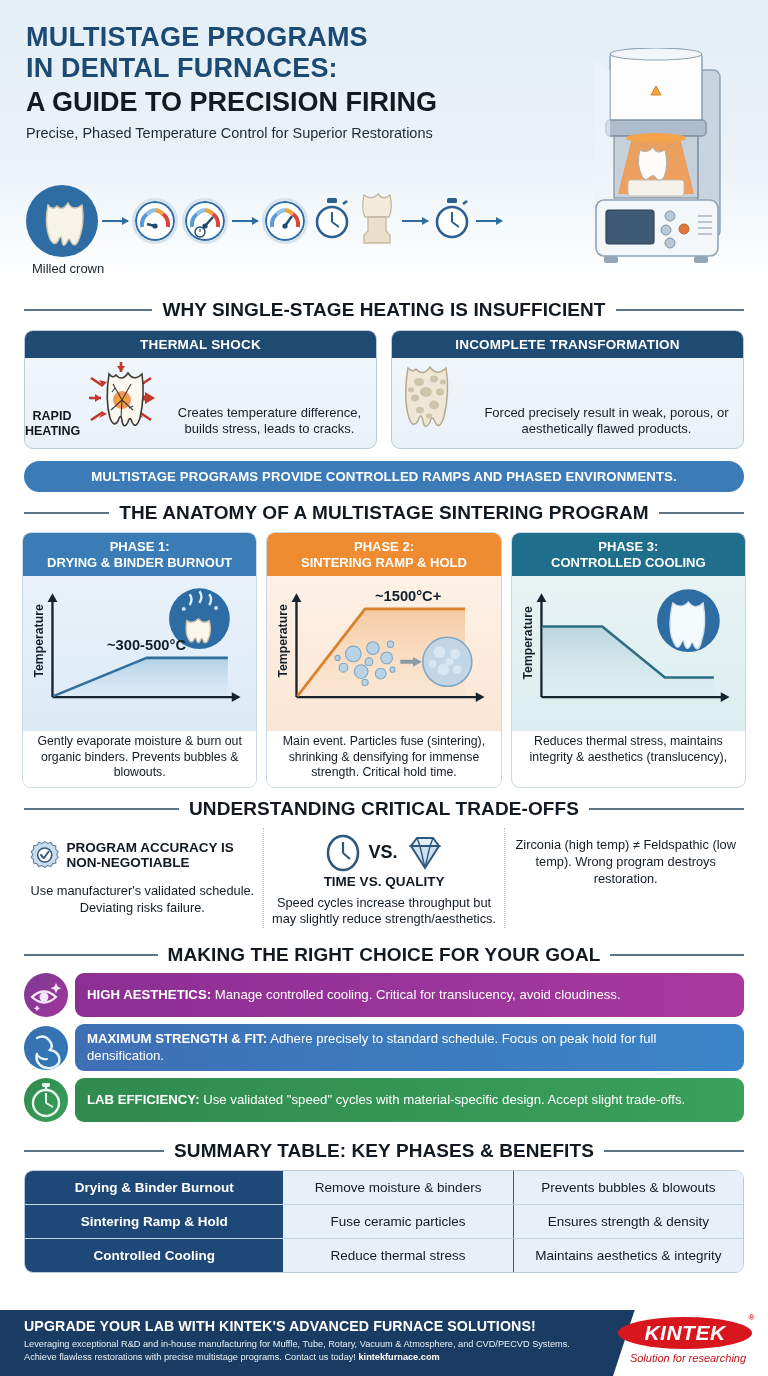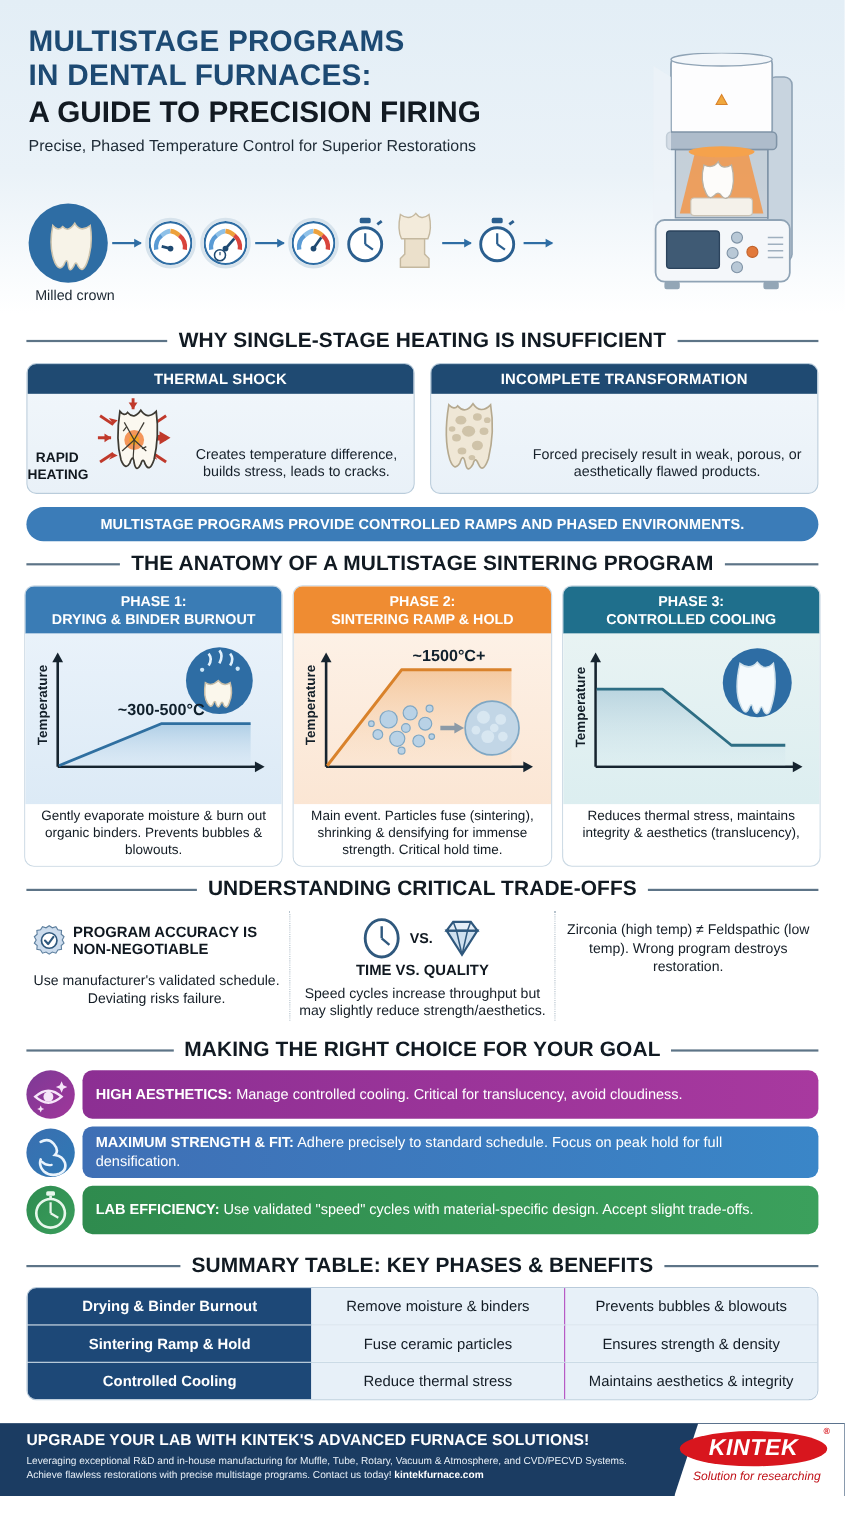--- a/index.html
+++ b/index.html
@@ -105,21 +105,21 @@
 
   
   .trade { display: flex; margin: 8px 22px 0; }
   .trade-col { flex: 1; padding: 4px 8px 0; position: relative; }
   .trade-col + .trade-col { border-left: 1px dotted #b5c2cc; }
   .trade-head { display: flex; align-items: center; gap: 7px; justify-content: center; }
   .trade-head.tc-center { flex-direction: column; gap: 2px; }
   .trade-title { font-size: 13.5px; font-weight: 700; color: #101820; line-height: 1.14; }
   .trade-desc { font-size: 12.8px; line-height: 1.3; text-align: center; color: #141d26; margin-top: 5px; }
   .vs-row { display: flex; align-items: center; gap: 7px; }
-  .vs-txt { font-size: 13px; font-weight: 700; color: #101820; }
+  .vs-txt { font-size: 18px; font-weight: 700; color: #101820; }
 
   
   .goals { margin: 7px 24px 0; display: flex; flex-direction: column; gap: 7px; }
   .goal-row { display: flex; align-items: center; gap: 7px; }
   .goal-icon { width: 44px; height: 44px; border-radius: 50%; flex: 0 0 auto; position: relative; }
   .g1 .goal-icon { background: linear-gradient(135deg,#3a6fb0,#2f79b5); }
   .g2 .goal-icon { background: linear-gradient(135deg,#7d3a96,#a0369a); }
   .g3 .goal-icon { background: linear-gradient(135deg,#2e8b50,#3a9e5c); }
   .goal-bar {
     flex: 1; border-radius: 9px; color: #fff; padding: 7px 12px;
@@ -138,21 +138,21 @@
     width: 36%; background: #1d4877; color: #fff; font-weight: 700;
     font-size: 13.5px; text-align: center; padding: 9px 6px;
   }
   .tc-mid, .tc-right {
     flex: 1; background: #e7f0f8; color: #121b24; font-size: 13.5px;
     text-align: center; padding: 9px 6px;
   }
   .tc-mid { border-right: 1px solid #a21caf; }
 
   
-  .footer { position: absolute; left: 0; bottom: 16px; width: 768px; height: 66px; background: #1b3c62; }
+  .footer { position: absolute; left: 0; bottom: 0; width: 768px; height: 66px; background: #1b3c62; }
   .footer-blue { position: absolute; inset: 0; background: #1b3c62; }
   .footer-white {
     position: absolute; right: 0; top: 0; width: 155px; height: 66px; background: #fff;
     clip-path: polygon(14% 0, 100% 0, 100% 100%, 0 100%);
   }
   .footer-txt { position: absolute; left: 24px; top: 8px; width: 580px; color: #fff; }
   .f-head { font-size: 14.2px; font-weight: 700; letter-spacing: .1px; }
   .f-sub { font-size: 9.2px; line-height: 1.45; margin-top: 4px; color: #e6eef6; }
   .f-sub b { font-weight: 700; color: #fff; }
   .logo-wrap { position: absolute; right: 10px; top: 7px; width: 140px; text-align: center; }

